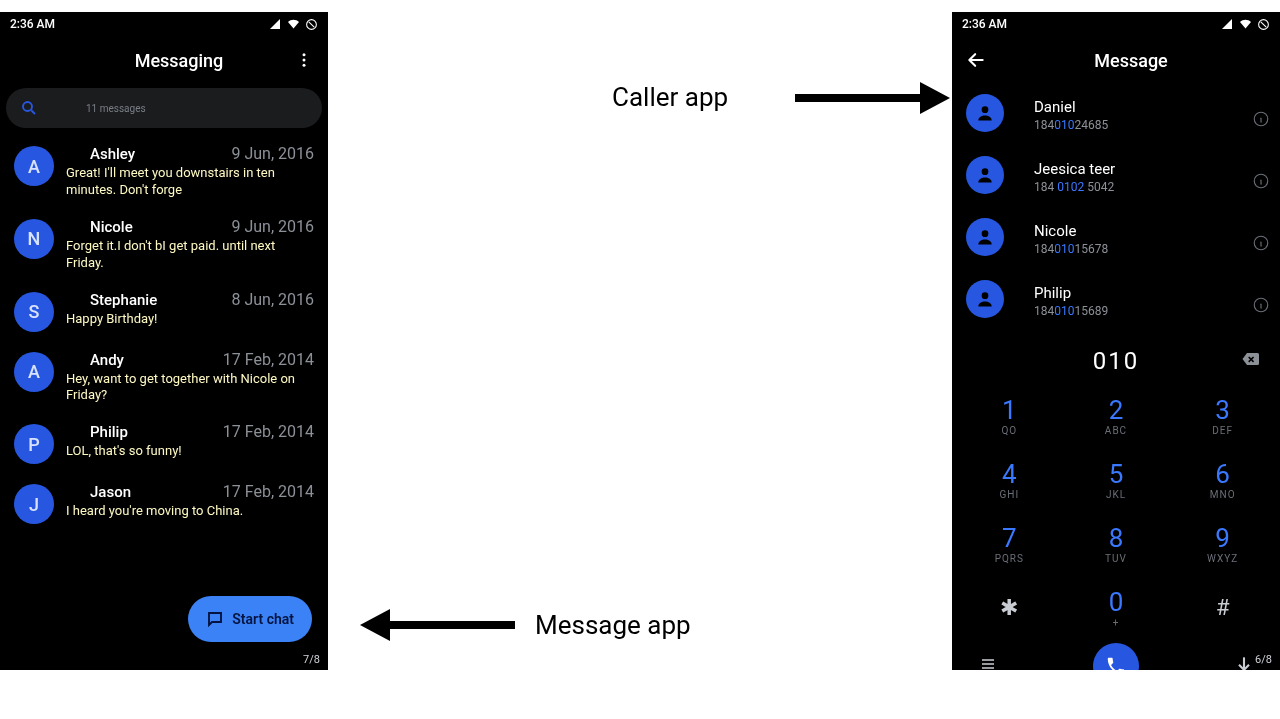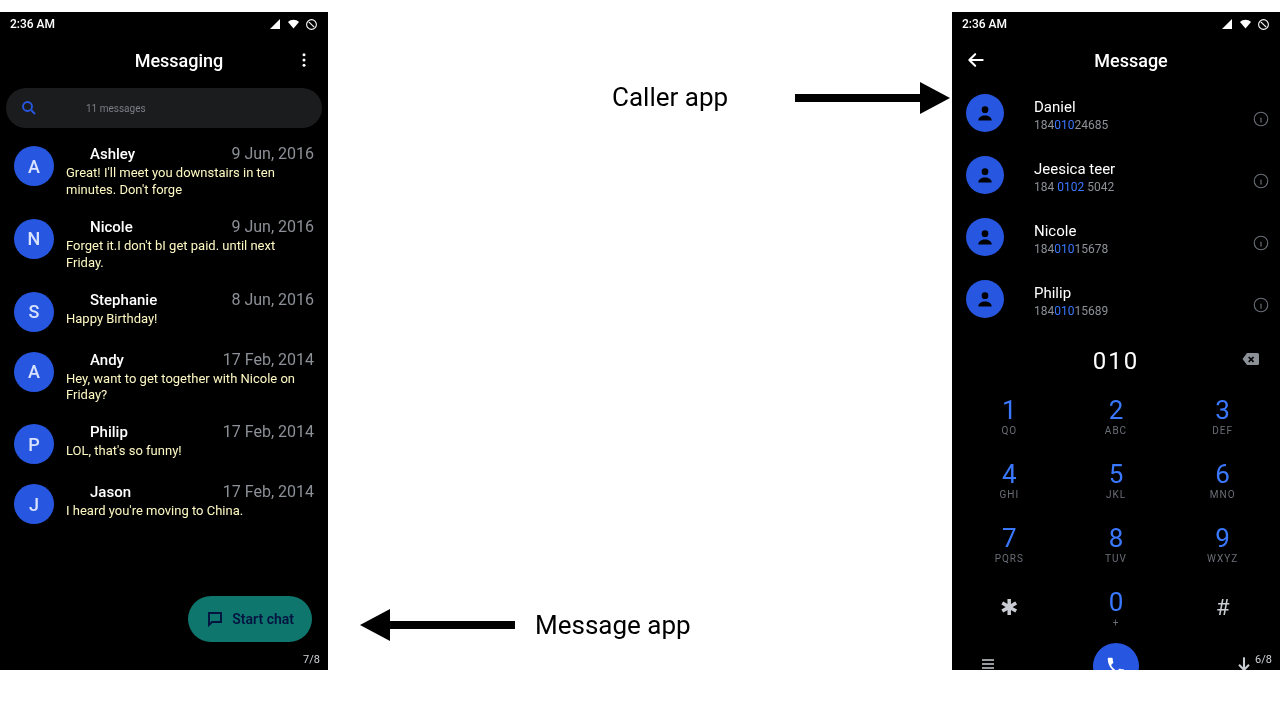--- a/index.html
+++ b/index.html
@@ -23,21 +23,21 @@
 
   .msg-list { display:flex; flex-direction:column; }
   .msg-item { padding: 8px 14px 10px; display:flex; gap: 12px; align-items:flex-start; }
   .avatar { width: 40px; height:40px; min-width:40px; border-radius:50%; background:#2757e0; color:#d9e3ff; display:flex; align-items:center; justify-content:center; font-size:18px; font-weight:500; margin-top:2px;}
   .msg-body { flex:1; min-width:0; }
   .msg-top { display:flex; justify-content:space-between; align-items:baseline; gap:8px;margin-left:24px; }
   .msg-name { font-size:15px; font-weight:500; color:#fff; }
   .msg-date { font-size:16px; color:#8c9097; white-space:nowrap; }
   .msg-preview { font-size:13px; color:#fef9c3; margin-top:2px; line-height:1.3; }
 
-  .fab { position:absolute; right:16px; bottom:28px; background:#0f766e; color:#02143f; border-radius:26px; height:46px; padding:0 18px; display:flex; align-items:center; gap:8px; font-weight:600; font-size:14px; box-shadow:0 4px 10px rgba(0,0,0,.5); }
+  .fab { position:absolute; right:16px; bottom:28px; background:#3b82f6; color:#02143f; border-radius:26px; height:46px; padding:0 18px; display:flex; align-items:center; gap:8px; font-weight:600; font-size:14px; box-shadow:0 4px 10px rgba(0,0,0,.5); }
   .page-indicator { position:absolute; right:8px; bottom:4px; font-size:11px; color:#cfd2d8;margin-left:28px; }
 
   
   .contact-list { display:flex; flex-direction:column; }
   .contact-item { padding: 10px 10px 14px 14px; display:flex; align-items:flex-end; gap:30px; }
   .contact-avatar { width:38px; height:38px; border-radius:50%; background:#2757e0; display:flex; align-items:center; justify-content:center; }
   .contact-text { flex:1; }
   .contact-name { font-size:15px; color:#fff; font-weight:400; }
   .contact-number { font-size:12px; color:#8c9097; margin-top:2px; }
   .contact-number .hl { color:#3a78ff; }

